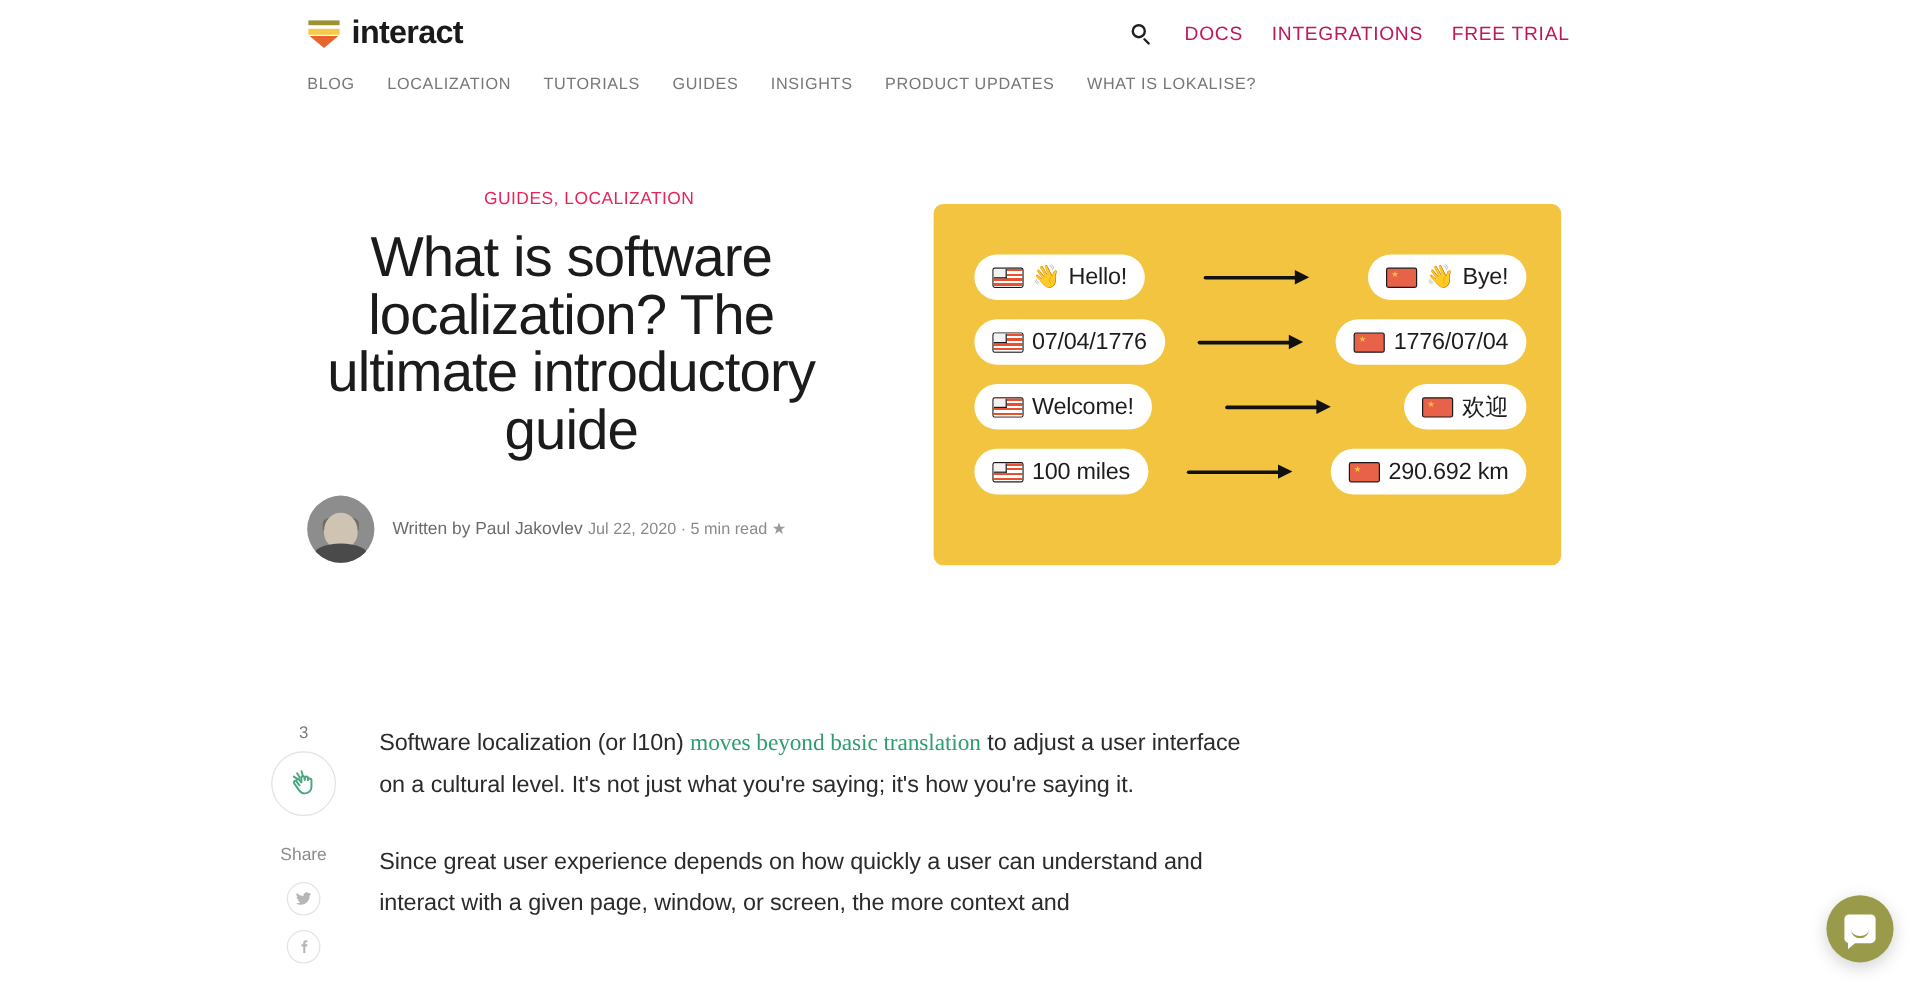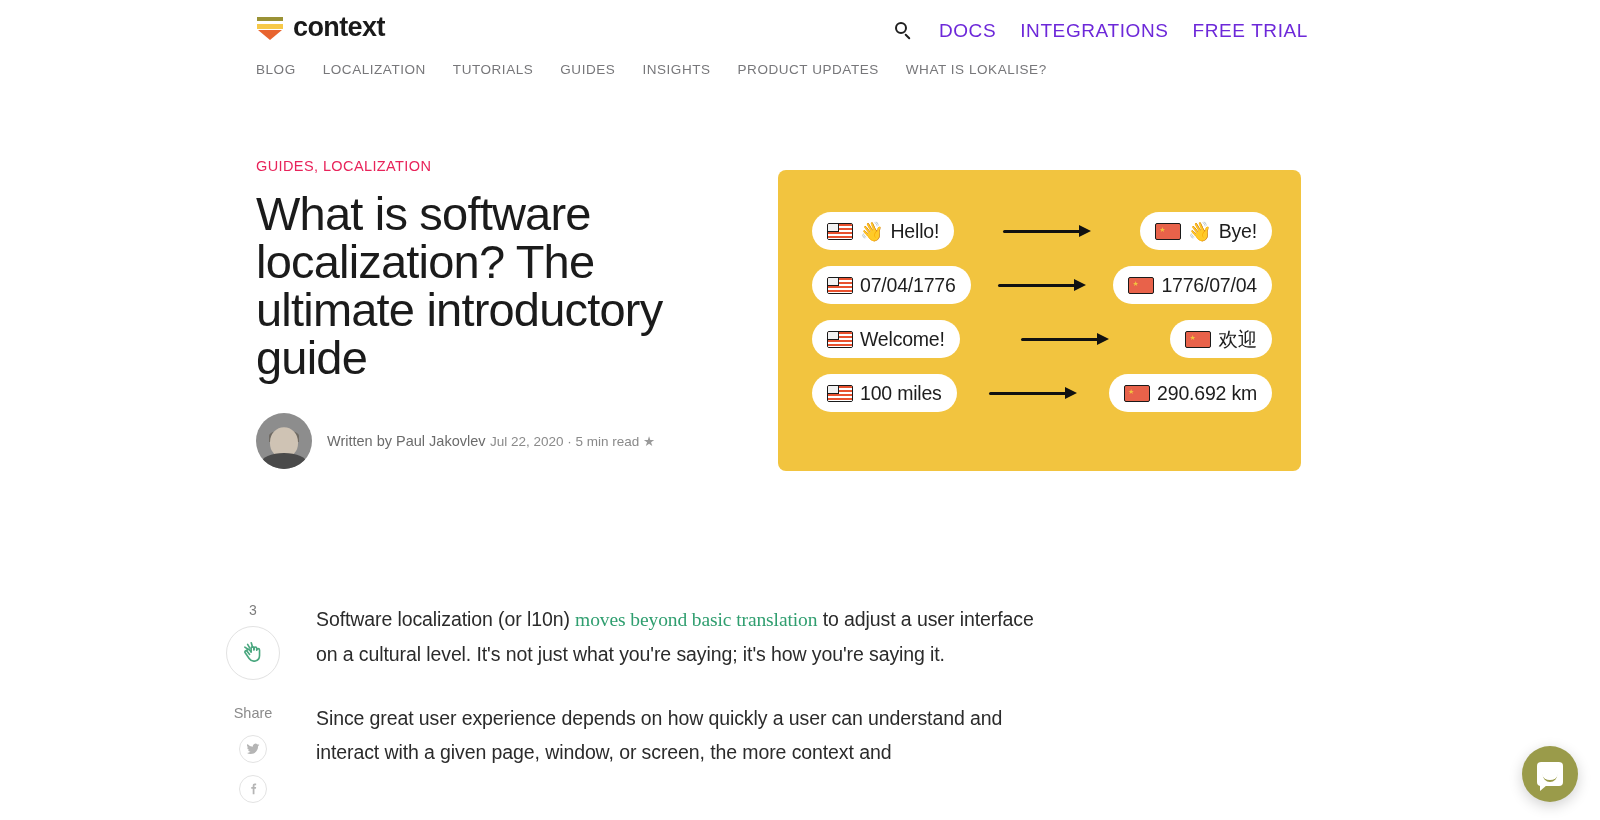--- a/index.html
+++ b/index.html
@@ -81,23 +81,23 @@
   }
   .search-btn .handle {
     position: absolute; left: 10px; top: 11px;
     width: 7px; height: 2px;
     background: #1f1f1f;
     transform: rotate(45deg);
     transform-origin: left center;
     border-radius: 1px;
   }
   .top-nav a {
-    font-size: 19px;
+    font-size: 16px;
     letter-spacing: 0.6px;
-    color: #6d28d9;
+    color: #be185d;
     text-decoration: none;
     white-space: nowrap;
   }
 
   
   .sub-nav {
     position: absolute;
     left: 256px;
     top: 62px;
     display: flex;
@@ -108,21 +108,21 @@
     font-size: 13.5px;
     letter-spacing: 0.55px;
     color: #77777a;
     text-decoration: none;
     white-space: nowrap;
   }
 
   
   .hero { position: absolute; left: 0; top: 150px; width: 1600px; height: 340px; }
 
-  .hero-left { position: absolute; left: 256px; top: 8px; width: 470px; }
+  .hero-left { position: absolute; left: 256px; top: 8px; width: 470px; text-align: center; }
 
   .cats { font-size: 14.5px; letter-spacing: 0.4px; margin-bottom: 16px; }
   .cats a { color: #e8235a; text-decoration: none; }
   .cats .sep { color: #e8235a; }
 
   .headline {
     font-size: 47px;
     line-height: 48px;
     font-weight: 400;
     letter-spacing: -0.8px;
@@ -394,21 +394,21 @@
 
 <div class="page">
 
   <header class="top-header">
     <a class="brand" href="#">
       <span class="brand-mark">
         <span class="bar1"></span>
           <span class="bar2"></span>
           <span class="chev"></span>
       </span>
-      <span class="brand-text">context</span>
+      <span class="brand-text">interact</span>
     </a>
 
     <nav class="top-nav">
       <span class="search-btn">
         <span class="ring"></span>
           <span class="handle"></span>
       </span>
       <a href="#">DOCS</a>
       <a href="#">INTEGRATIONS</a>
       <a href="#">FREE TRIAL</a>

